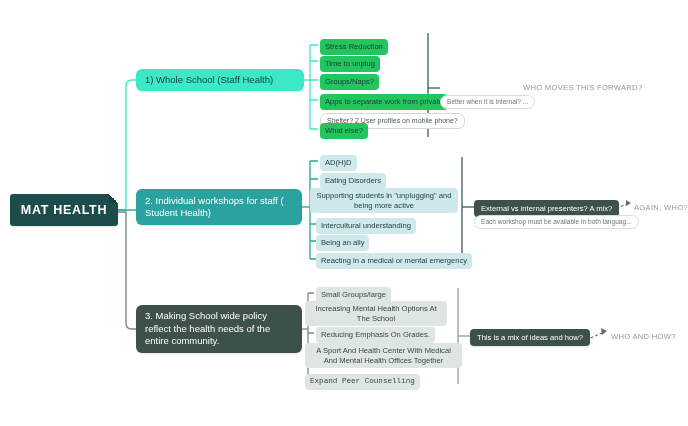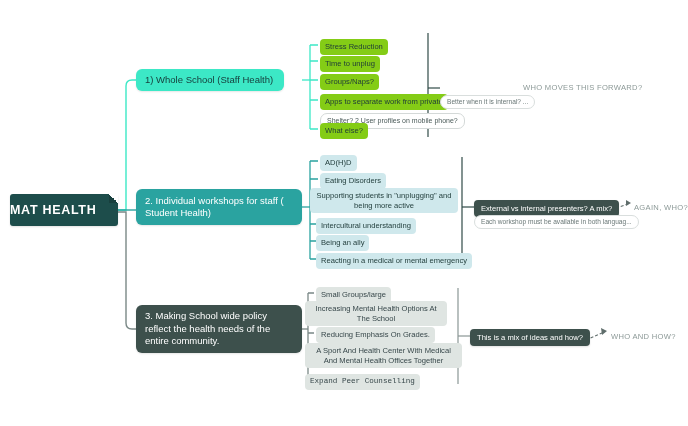--- a/index.html
+++ b/index.html
@@ -14,21 +14,21 @@
   .canvas{position:absolute;left:0;top:0;width:688px;height:426px;}
   svg.lines{position:absolute;left:0;top:0;width:688px;height:426px;pointer-events:none;}
 
   
   .root{
     position:absolute;
     left:10px;top:194px;
     width:108px;height:32px;
     background:#1d4d4b;
     border-radius:3px;
-    display:flex;align-items:center;justify-content:flex-start;
+    display:flex;align-items:center;justify-content:center;
     color:#ffffff;
     font-size:12.5px;
     font-weight:bold;
     letter-spacing:.7px;
     box-shadow:0 1px 2px rgba(0,0,0,.12);
   }
   .root .fold{
     position:absolute;right:0;top:0;
     width:9px;height:9px;
     background:linear-gradient(225deg,#ffffff 0 50%,rgba(0,0,0,.18) 50% 100%);
@@ -39,37 +39,37 @@
     position:absolute;
     border-radius:6px;
     color:#17403e;
     font-size:9.5px;
     line-height:12.5px;
     padding:6px 9px;
     box-sizing:border-box;
     display:flex;align-items:center;
     box-shadow:0 1px 2px rgba(0,0,0,.10);
   }
-  #branch1{left:136px;top:69px;width:148px;height:22px;background:#3ce8c6;}
+  #branch1{left:136px;top:69px;width:168px;height:22px;background:#3ce8c6;}
   #branch2{left:136px;top:189px;width:166px;height:36px;background:#2aa3a0;color:#ffffff;}
   #branch3{left:136px;top:305px;width:166px;height:48px;background:#3d504c;color:#ffffff;}
 
   
   .leaf{
     position:absolute;
     border-radius:4px;
     font-size:7.6px;
     line-height:9.5px;
     padding:3px 5px;
     box-sizing:border-box;
     color:#1e3a38;
     white-space:nowrap;
   }
   .leaf.wrap{white-space:normal;text-align:center;}
-  .g1 .leaf{background:#84cc16;}
+  .g1 .leaf{background:#22c55e;}
   .g2 .leaf{background:#cfe8ec;}
   .g3 .leaf{background:#dfe5e2;color:#37474a;}
   .leaf.note{
     background:#ffffff;
     border:1px solid #d4d9d8;
     color:#4a5a58;
     border-radius:7px;
     font-size:7px;
     padding:2px 6px;
   }

